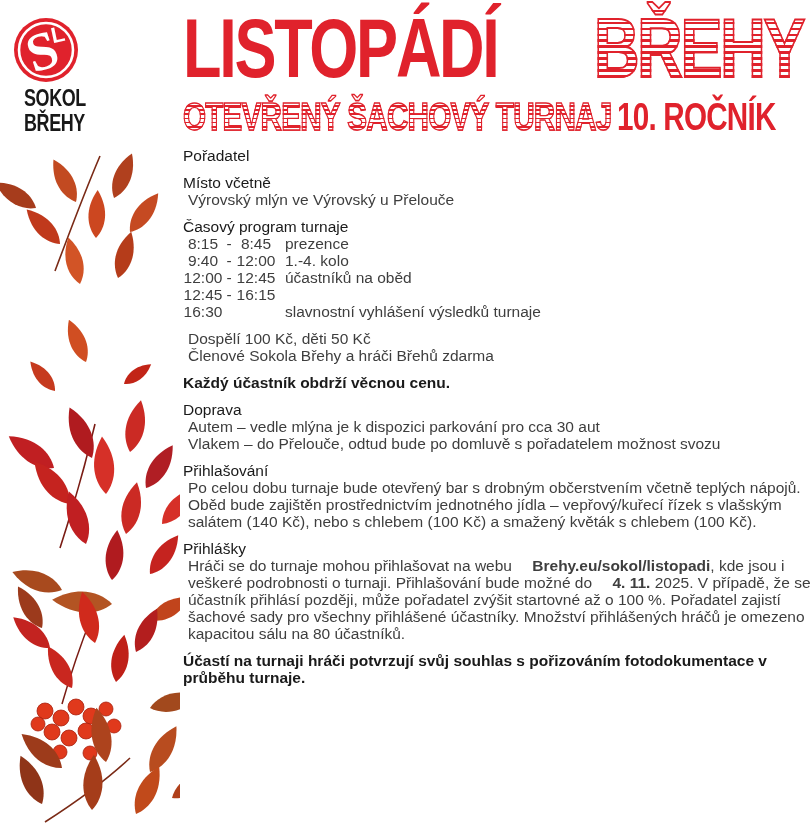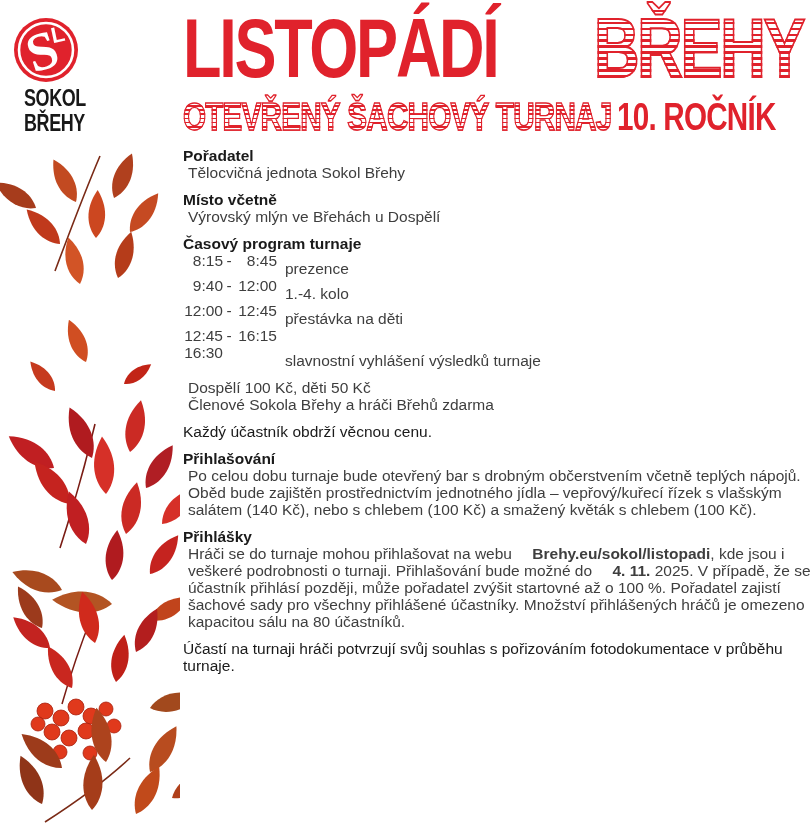--- a/index.html
+++ b/index.html
@@ -39,27 +39,27 @@
     color:#181818;transform:scaleX(.78);transform-origin:0 0;letter-spacing:-.5px;white-space:nowrap;
   }
   
   #leaves{position:absolute;left:0;top:146px;}
   
   #content{
     position:absolute;left:183px;top:147px;width:628px;
     font-size:15.5px;line-height:17px;
   }
   .sec{margin-bottom:10px;}
-  .sec h3{font-size:15.5px;line-height:17px;font-weight:bold;color:var(--ink);}
+  .sec h3{font-size:15.5px;line-height:17px;font-weight:normal;color:var(--ink);}
   .ind{padding-left:5px;}
-  .bold-note{font-weight:normal;color:var(--ink);}
+  .bold-note{font-weight:bold;color:var(--ink);}
   .sched-row{display:grid;grid-template-columns:40px 12px 42px 1fr;}
-  .sched-start,.sched-end{text-align:right;}
+  .sched-start,.sched-end{text-align:center;}
   .sched-dash{text-align:center;}
-  .sched-label{padding-left:8px;margin-top:8px;}
+  .sched-label{padding-left:8px;}
   b{color:inherit;margin-left:16px;}
 </style>
 </head>
 <body>
 
 <div id="poster">
 
   <svg id="logo" width="68" height="68" viewBox="0 0 68 68">
     <circle cx="34" cy="34" r="32" fill="#e0222c"></circle>
     <circle cx="34" cy="34" r="27" fill="none" stroke="#ffffff" stroke-width="2.6"></circle>
@@ -147,27 +147,26 @@
 
   <span class="display title" style="left:183px;top:6px">LISTOPÁDÍ</span>
   <span class="display title striped" style="left:594px;top:6px">BŘEHY</span>
   <span class="display subtitle striped-sm" style="left:183px;top:98px">OTEVŘENÝ ŠACHOVÝ TURNAJ</span>
   <span class="display subtitle" style="left:617px;top:98px">10. ROČNÍK</span>
 
   <div id="content">
 
     <div class="sec">
       <h3>Pořadatel</h3>
-      <div class="ind">Tělocvičná jednota Sokol Břehy</div>
     </div>
 
 
     <div class="sec">
       <h3>Místo včetně</h3>
-      <div class="ind">Výrovský mlýn ve Břehách u Dospělí</div>
+      <div class="ind">Výrovský mlýn ve Výrovský u Přelouče</div>
     </div>
 
 
     <div class="sec">
       <h3>Časový program turnaje</h3>
       <div class="sched-row">
         <span class="sched-start">8:15</span>
         <span class="sched-dash">-</span>
         <span class="sched-end">8:45</span>
         <span class="sched-label">prezence</span>
@@ -175,21 +174,21 @@
       <div class="sched-row">
         <span class="sched-start">9:40</span>
         <span class="sched-dash">-</span>
         <span class="sched-end">12:00</span>
         <span class="sched-label">1.-4. kolo</span>
       </div>
       <div class="sched-row">
         <span class="sched-start">12:00</span>
         <span class="sched-dash">-</span>
         <span class="sched-end">12:45</span>
-        <span class="sched-label">přestávka na děti</span>
+        <span class="sched-label">účastníků na oběd</span>
       </div>
       <div class="sched-row">
         <span class="sched-start">12:45</span>
         <span class="sched-dash">-</span>
         <span class="sched-end">16:15</span>
       </div>
       <div class="sched-row">
         <span class="sched-start">16:30</span>
         <span class="sched-dash"></span>
         <span class="sched-end"></span>
@@ -197,20 +196,25 @@
       </div>
     </div>
 
     <div class="sec">
       <div class="ind">Dospělí 100 Kč, děti 50 Kč</div>
       <div class="ind">Členové Sokola Břehy a hráči Břehů zdarma</div>
     </div>
 
     <div class="sec bold-note">Každý účastník obdrží věcnou cenu.</div>
 
+    <div class="sec">
+      <h3>Doprava</h3>
+      <div class="ind">Autem – vedle mlýna je k dispozici parkování pro cca 30 aut</div>
+      <div class="ind">Vlakem – do Přelouče, odtud bude po domluvě s pořadatelem možnost svozu</div>
+    </div>
 
     <div class="sec">
       <h3>Přihlašování</h3>
       <div class="ind">Po celou dobu turnaje bude otevřený bar s drobným občerstvením včetně teplých nápojů. Oběd bude zajištěn prostřednictvím jednotného jídla – vepřový/kuřecí řízek s vlašským salátem (140 Kč), nebo s chlebem (100 Kč) a smažený květák s chlebem (100 Kč).</div>
     </div>
 
     <div class="sec">
       <h3>Přihlášky</h3>
       <div class="ind"><span>Hráči se do turnaje mohou přihlašovat na webu </span><b>Brehy.eu/sokol/listopadi</b><span>, kde jsou i veškeré podrobnosti o turnaji. Přihlašování bude možné do </span><b>4. 11.</b><span> 2025. V případě, že se účastník přihlásí později, může pořadatel zvýšit startovné až o 100 %. Pořadatel zajistí šachové sady pro všechny přihlášené účastníky. Množství přihlášených hráčů je omezeno kapacitou sálu na 80 účastníků.</span></div>
     </div>

